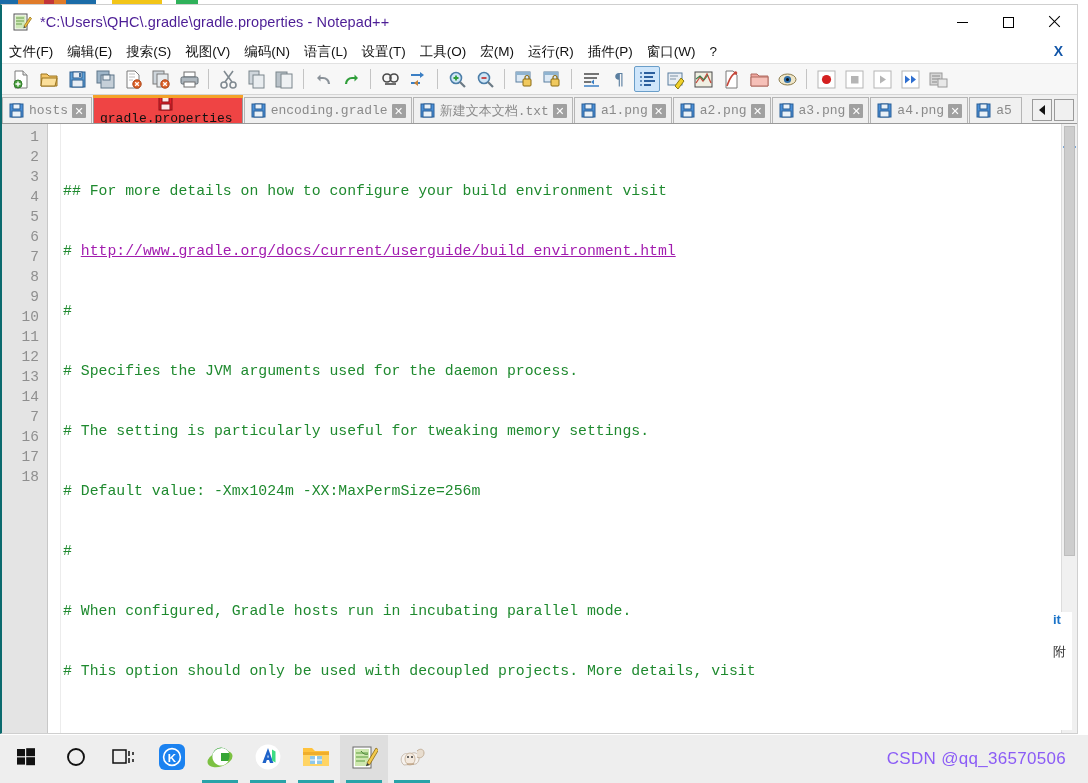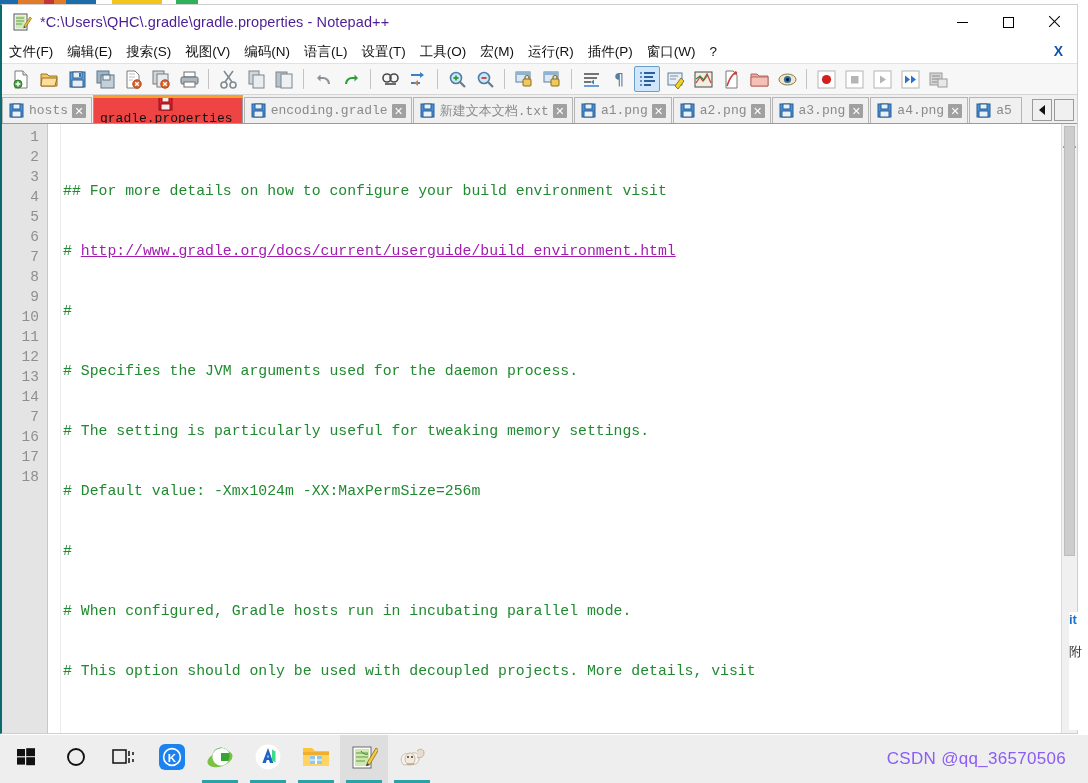--- a/index.html
+++ b/index.html
@@ -180,21 +180,21 @@
     position: absolute; left: 2px; right: 2px; top: 2px; height: 430px;
     background: #cdcdcd; border: 1px solid #bdbdbd;
   }
   #vscroll .marker {
     position: absolute; left: 1px; right: 1px; top: 22px;
     height: 2px; background: #7ba7d7;
   }
 
   
   #peek-right {
-    position: absolute; right: 0; top: 612px;
+    position: absolute; right: 16px; top: 612px;
     width: 19px; height: 118px;
     background: #ffffff; overflow: hidden;
     font-size: 13px; color: #1a73c8; font-weight: bold;
     line-height: 16px;
   }
   #peek-right .pk2 { color: #333; font-weight: normal; margin-top: 16px; }
 
   
   #taskbar {
     position: absolute; left: 0; bottom: 0;

